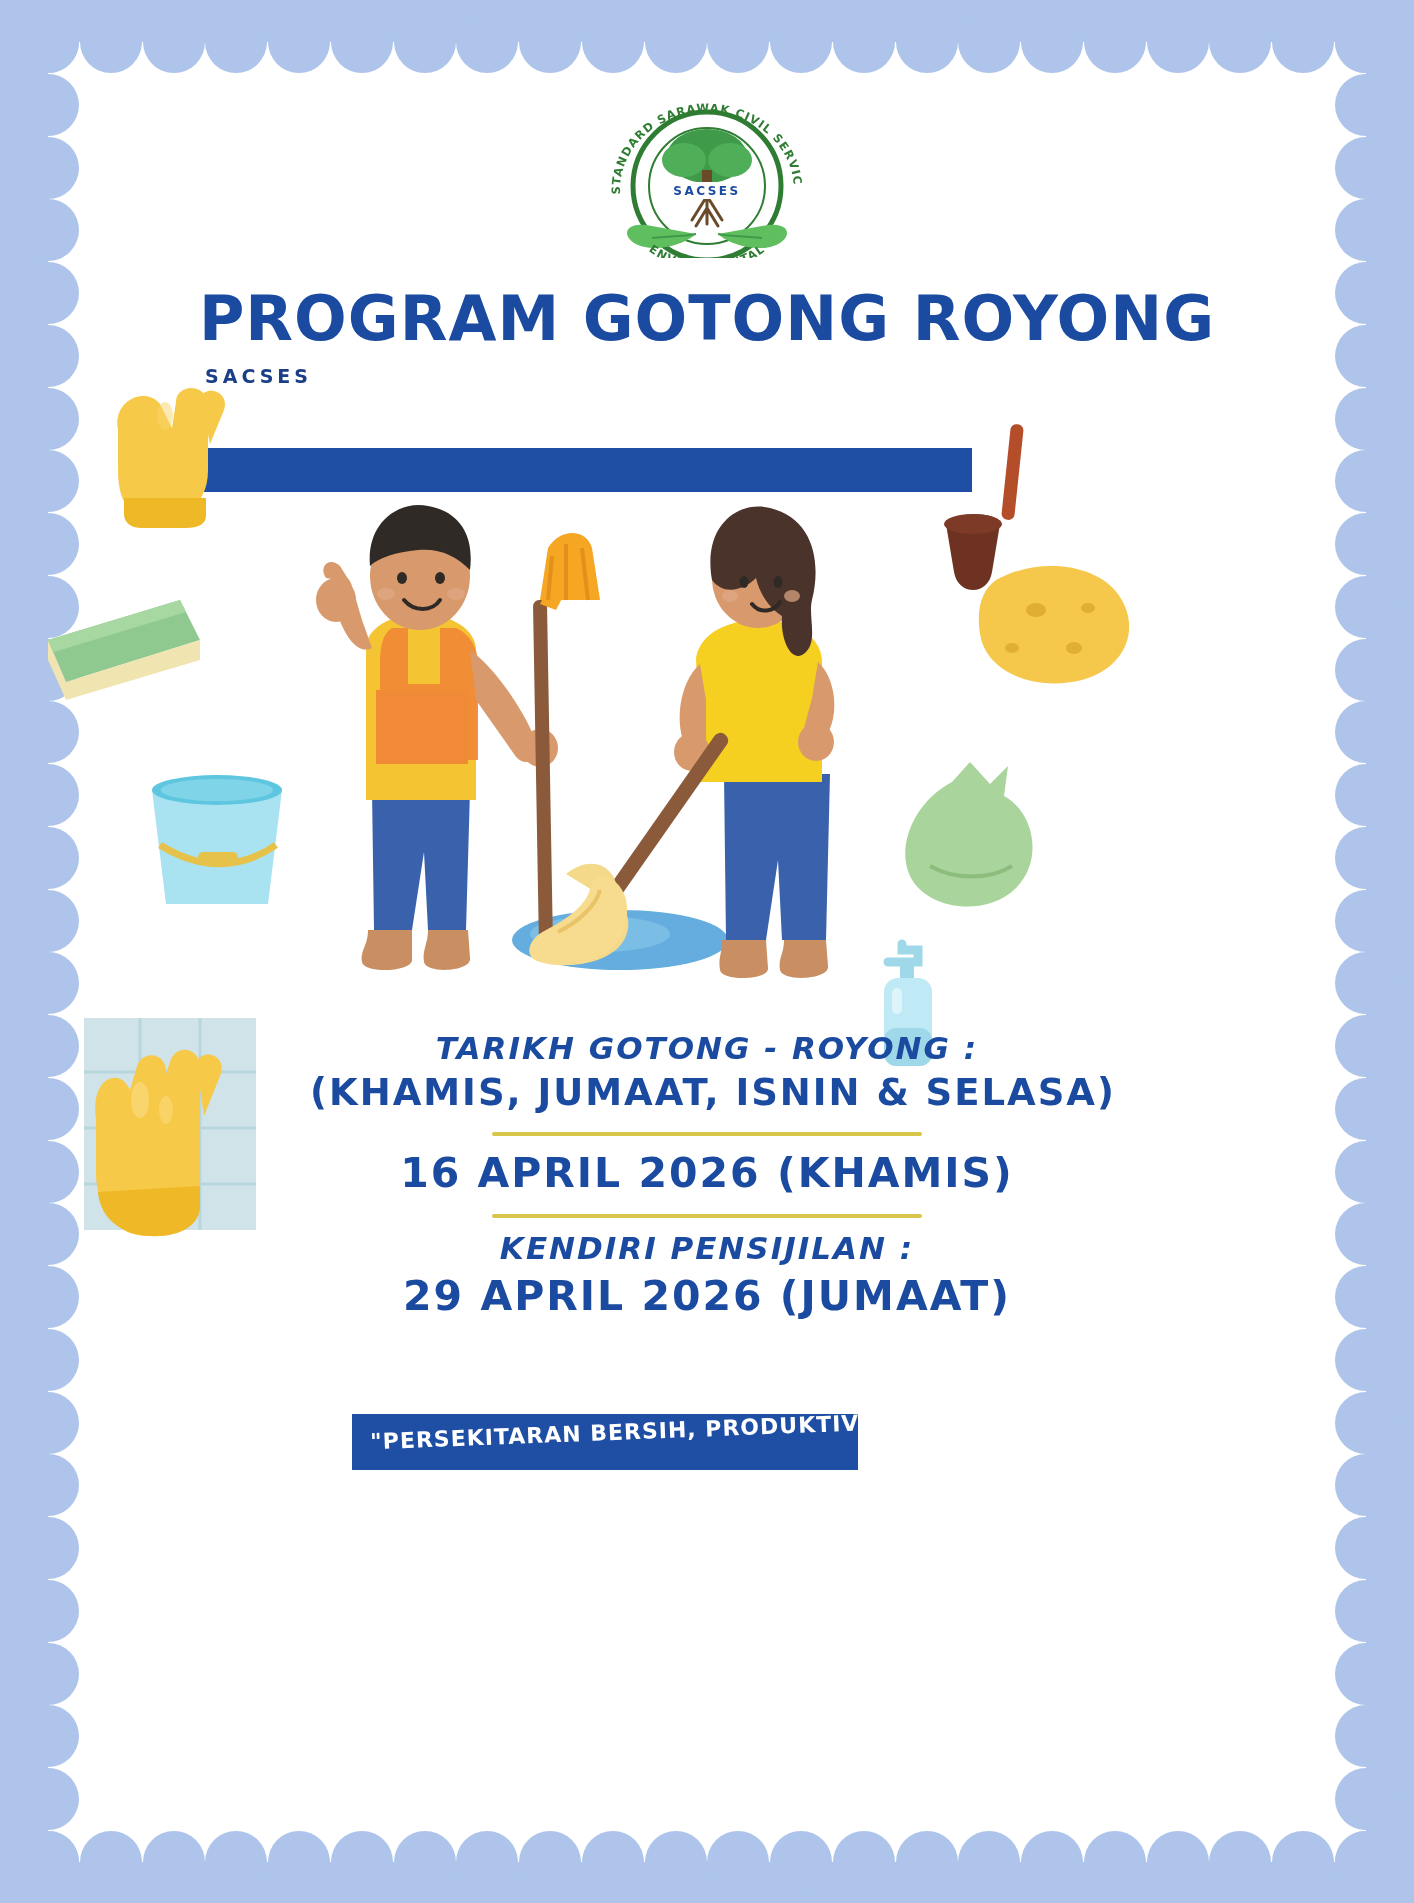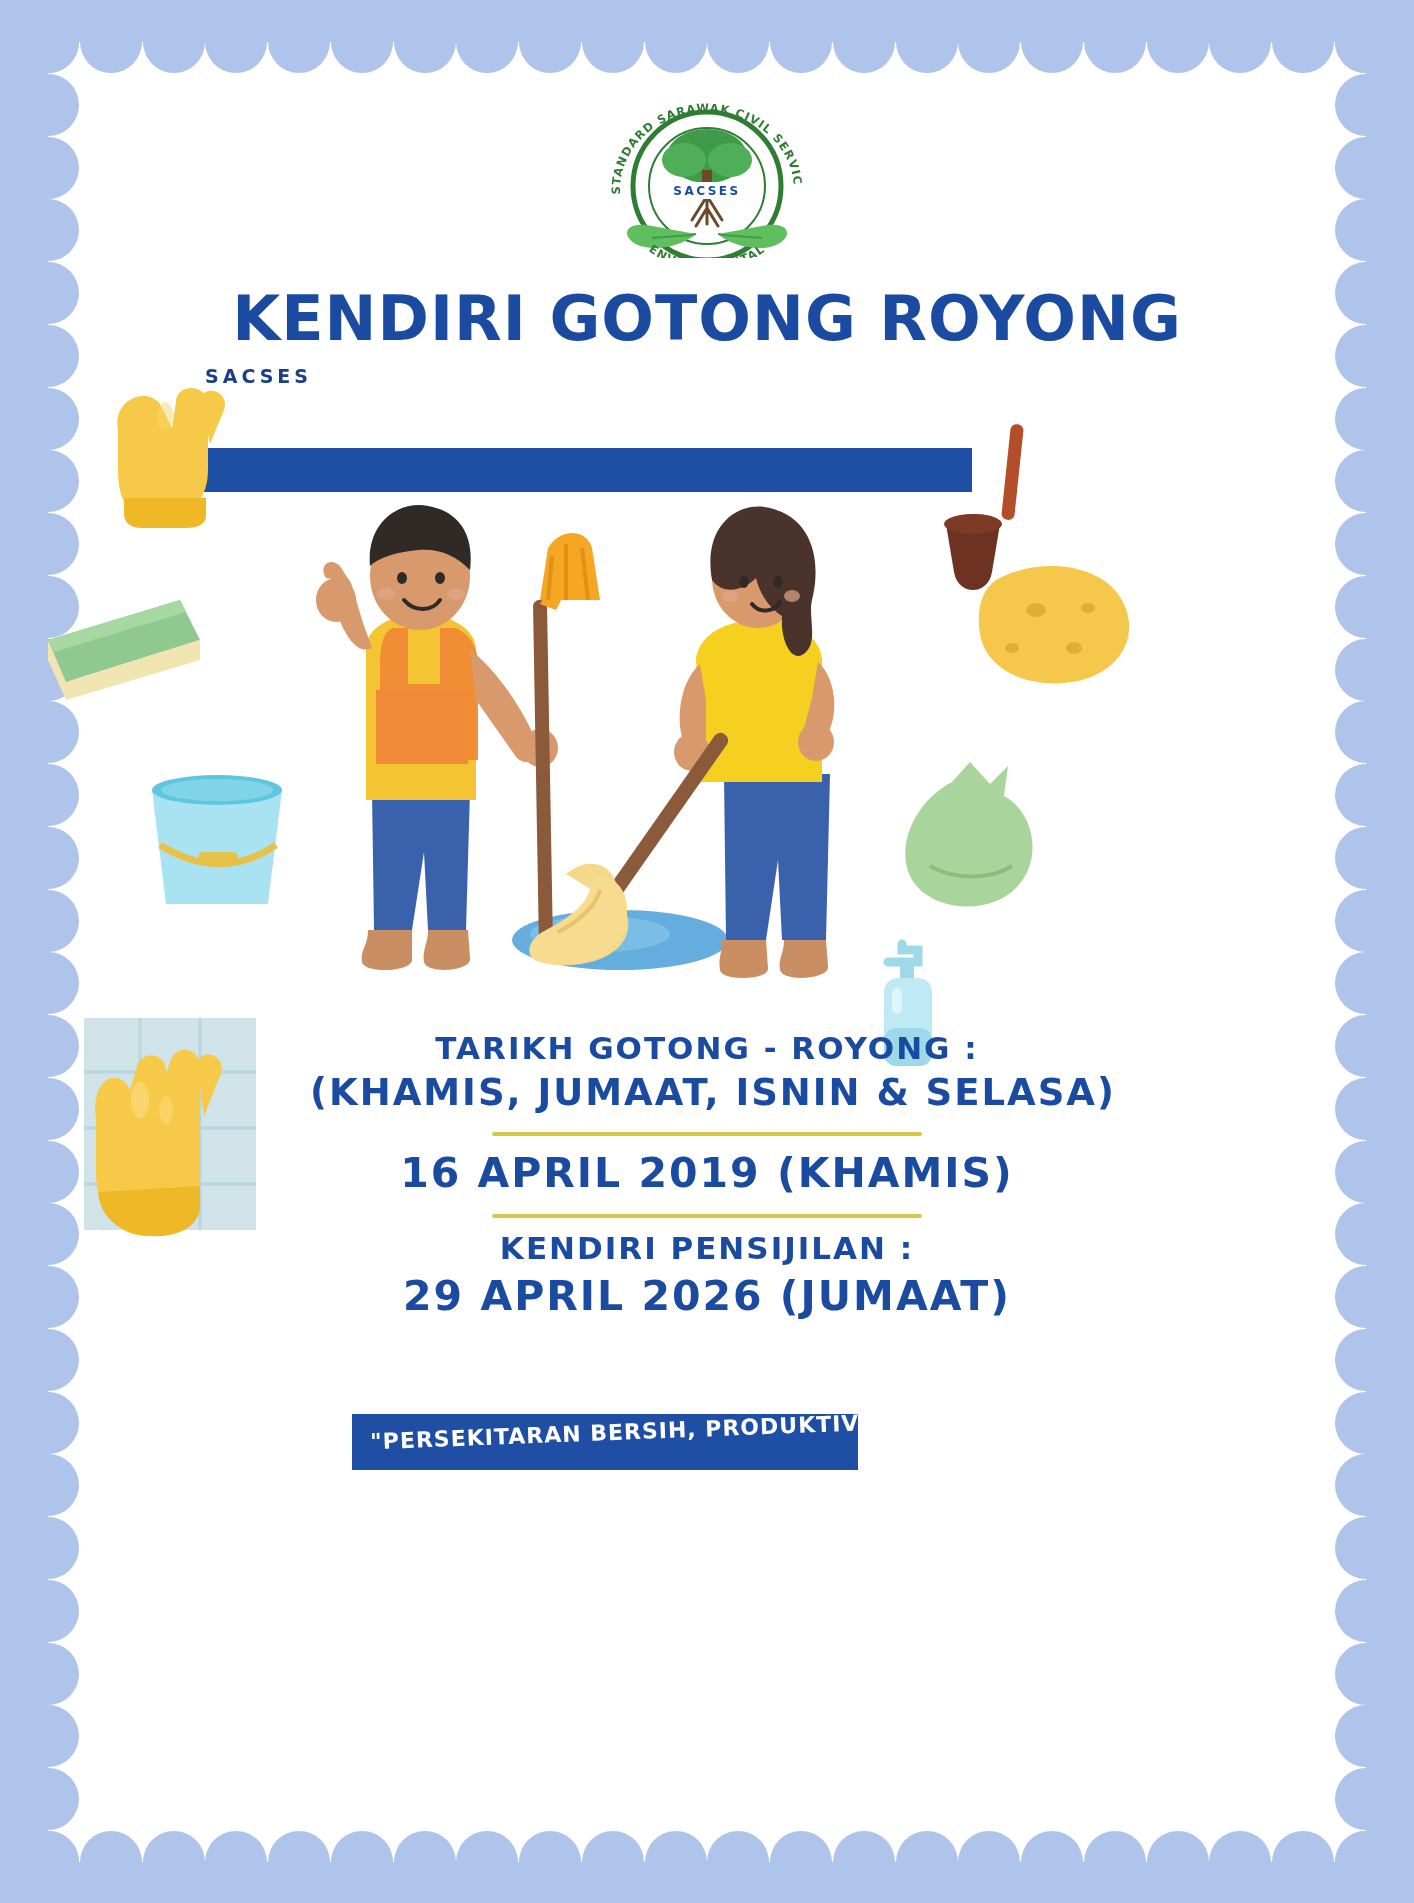--- a/index.html
+++ b/index.html
@@ -98,21 +98,21 @@
     width: 100%;
     text-align: center;
     color: #1b4ba0;
     font-family: "DejaVu Sans", sans-serif;
     font-weight: 700;
     letter-spacing: 2px;
   }
   .info .line {
     line-height: 1.32;
   }
-  .l-head { font-size: 31px; }
+  .l-head { font-size: 31px; font-style: italic; }
   .l-big  { font-size: 41px; }
   .l-mid  { font-size: 37px; padding-left: 12px; }
   .rule {
     width: 430px;
     height: 4px;
     background: #d8c64a;
     margin: 14px auto 10px auto;
     border-radius: 2px;
   }
   .ribbon {
@@ -278,21 +278,21 @@
 
       <text font-family="DejaVu Sans, sans-serif" font-size="11.5" font-weight="700" fill="#2e7d32" letter-spacing="1.1">
         <textPath href="#arcTop" startOffset="50%" text-anchor="middle">STANDARD SARAWAK CIVIL SERVICE</textPath>
       </text>
       <text font-family="DejaVu Sans, sans-serif" font-size="11.5" font-weight="700" fill="#2e7d32" letter-spacing="1.1">
         <textPath href="#arcBot" startOffset="50%" text-anchor="middle">ENVIRONMENTAL</textPath>
       </text>
     </svg>
   </div>
 
-  <div class="title">KENDIRI GOTONG ROYONG</div>
+  <div class="title">PROGRAM GOTONG ROYONG</div>
   <div class="subtitle">SACSES</div>
   <div class="bluebar"></div>
 
   <svg class="stage" viewBox="0 0 1414 1903">
 
     <g>
       <path d="M118 430 C 112 400, 146 386, 160 404 L 172 428 L 176 402 C 176 384, 206 382, 208 404
                L 208 470 C 208 500, 190 516, 166 516 L 150 516 C 128 516, 118 500, 118 470 Z" fill="#f7c948"></path>
       <path d="M200 398 C 206 384, 230 392, 224 410 L 210 444" fill="#f7c948"></path>
       <path d="M124 498 L 206 498 L 206 516 C 206 524, 198 528, 186 528 L 142 528 C 130 528, 124 522, 124 514 Z" fill="#efb826"></path>
@@ -436,21 +436,21 @@
                C 524 958, 526 940, 546 930 C 566 920, 588 904, 590 888 Z" fill="#f7db8e"></path>
       <path d="M558 932 C 578 922, 596 906, 600 890" stroke="#e8c368" stroke-width="4" fill="none"></path>
     </g>
 
   </svg>
 
   <div class="info">
     <div class="line l-head">TARIKH GOTONG - ROYONG :</div>
     <div class="line l-mid">(KHAMIS, JUMAAT, ISNIN &amp; SELASA)</div>
     <div class="rule"></div>
-    <div class="line l-big">16 APRIL 2019 (KHAMIS)</div>
+    <div class="line l-big">16 APRIL 2026 (KHAMIS)</div>
     <div class="rule"></div>
     <div class="line l-head">KENDIRI PENSIJILAN :</div>
     <div class="line l-big">29 APRIL 2026 (JUMAAT)</div>
   </div>
 
   <div class="ribbon">
     <span>"PERSEKITARAN BERSIH, PRODUKTIVITI MENING</span>
   </div>
 
 </div>

